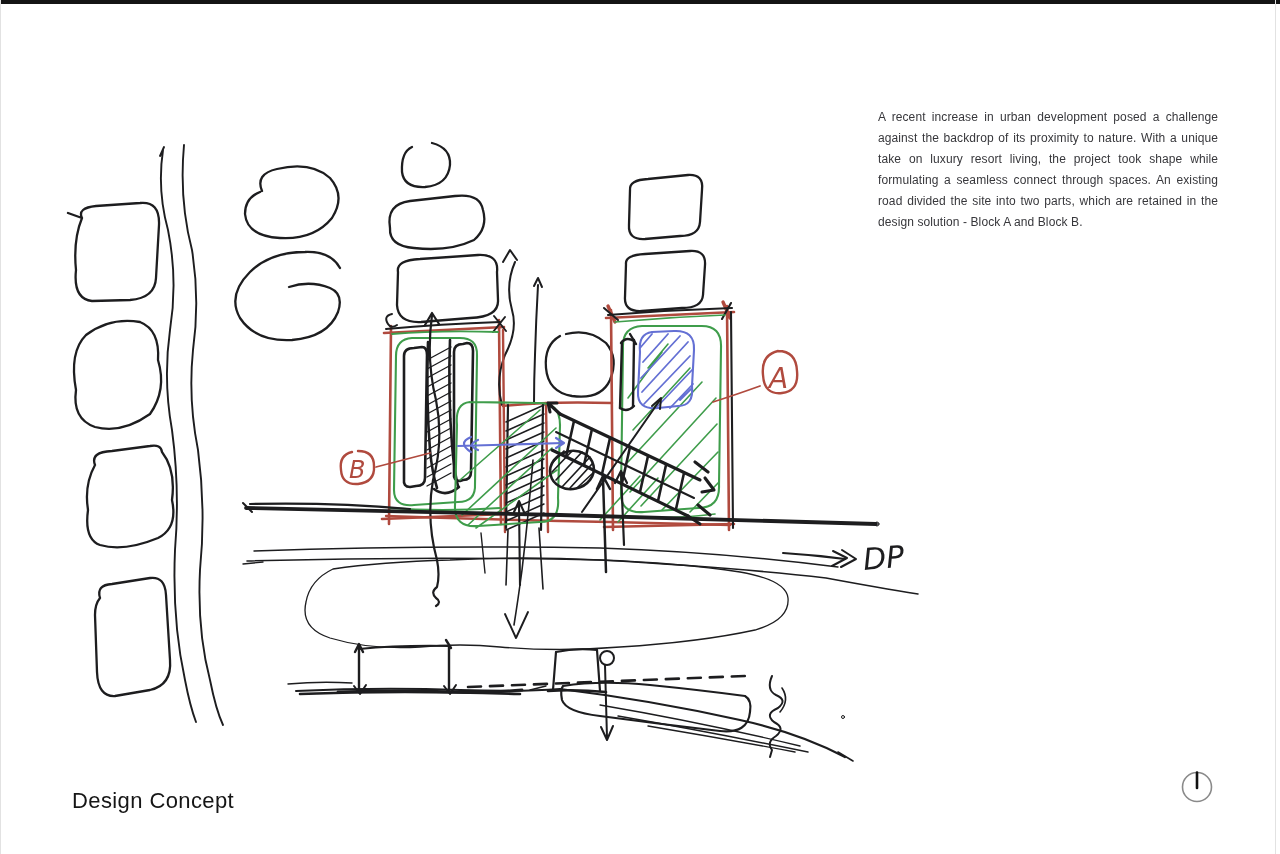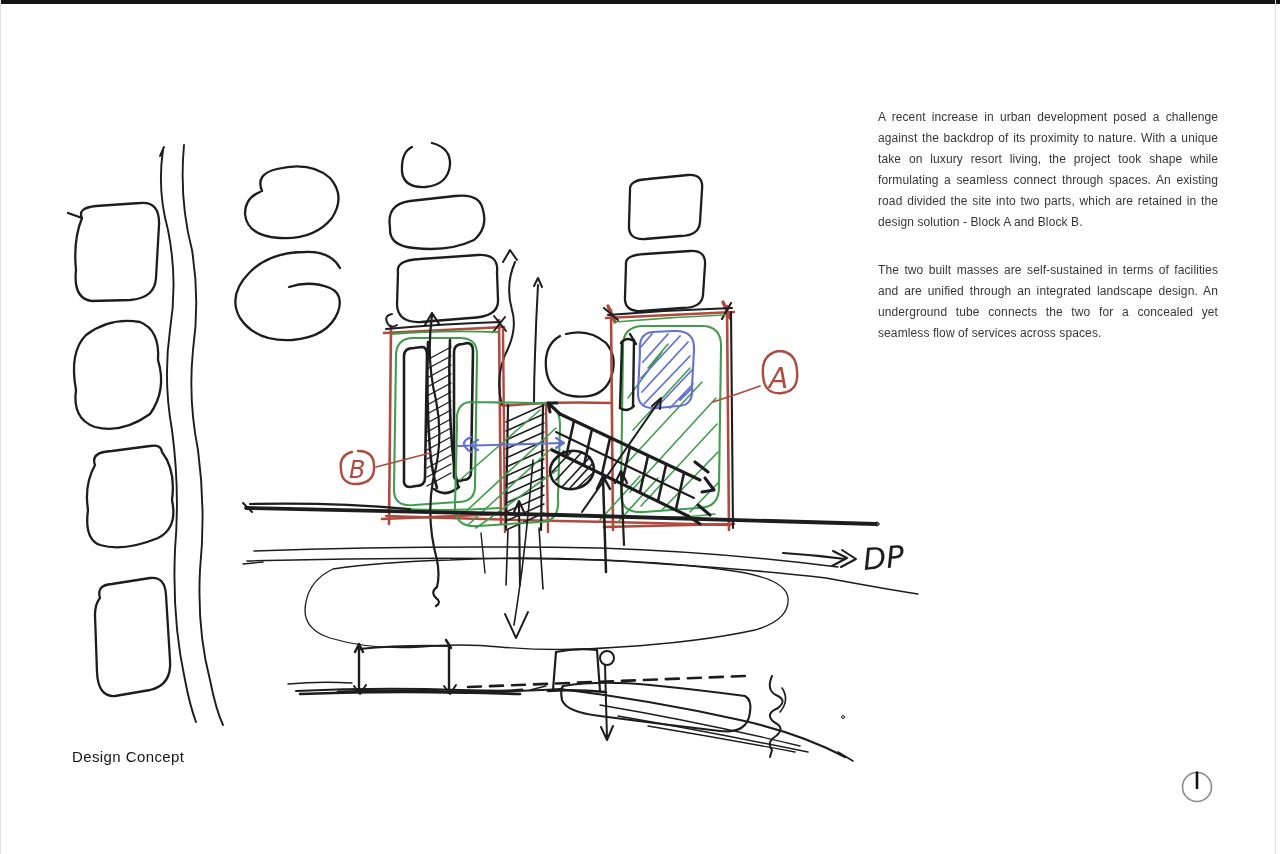--- a/index.html
+++ b/index.html
@@ -14,21 +14,21 @@
   body{background:#ffffff;font-family:"Liberation Sans", sans-serif;overflow:hidden;position:relative;}
   .slide{position:absolute;inset:0;background:#fff;}
   .top-border{position:absolute;top:0;left:0;width:100%;height:4px;background:var(--top-border);}
   .edge{position:absolute;top:0;bottom:0;width:1px;background:#e2e2e2;}
   .edge.left{left:0;}
   .edge.right{right:4px;}
   .sketch-svg{position:absolute;left:0;top:0;}
   .desc{position:absolute;left:878px;top:107px;width:340px;color:#37373b;
         font-size:12px;line-height:21px;text-align:justify;font-weight:500;letter-spacing:.1px;}
   .desc p+p{margin-top:27px;}
-  .footer-title{position:absolute;left:72px;top:748px;font-size:15px;color:#161616;
+  .footer-title{position:absolute;left:72px;top:788px;font-size:22px;color:#161616;
         font-weight:500;letter-spacing:.4px;}
   .north{position:absolute;left:1178px;top:768px;}
   
   path,ellipse,circle,line{fill:none;stroke-linecap:round;stroke-linejoin:round;}
   .ink{stroke:var(--ink);}
   .red{stroke:var(--annotation-red);}
   .green{stroke:var(--landscape-green);}
   .blue{stroke:var(--water-blue);}
   .sketch-label{font-family:"DejaVu Sans", sans-serif;font-style:italic;}
 </style>
@@ -273,21 +273,20 @@
     </g>
     <g>
       <path class="red" stroke-width="2.4" d="M778,351 Q761,355 763,375 Q764,395 782,393 Q799,391 797,371 Q796,351 778,351"></path>
       <path class="red" stroke-width="1.8" d="M760,386 Q735,395 713,402"></path>
       <text class="sketch-label" x="769" y="388" font-size="28" fill="var(--annotation-red)">A</text>
     </g>
   </svg>
 
   <div class="desc">
     <p>A recent increase in urban development posed a challenge against the backdrop of its proximity to nature. With a unique take on luxury resort living, the project took shape while formulating a seamless connect through spaces. An existing road divided the site into two parts, which are retained in the design solution - Block A and Block B.</p>
-    <p>The two built masses are self-sustained in terms of facilities and are unified through an integrated landscape design. An underground tube connects the two for a concealed yet seamless flow of services across spaces.</p>
   </div>
 
   <div class="footer-title">Design Concept</div>
 
   <svg class="north" width="38" height="38" viewBox="0 0 38 38">
     <circle cx="19" cy="19" r="14.5" stroke="#8a8a8a" stroke-width="1.6"></circle>
     <line x1="19" y1="4.5" x2="19" y2="20" stroke="#111" stroke-width="2.6"></line>
   </svg>
 </div>
 

